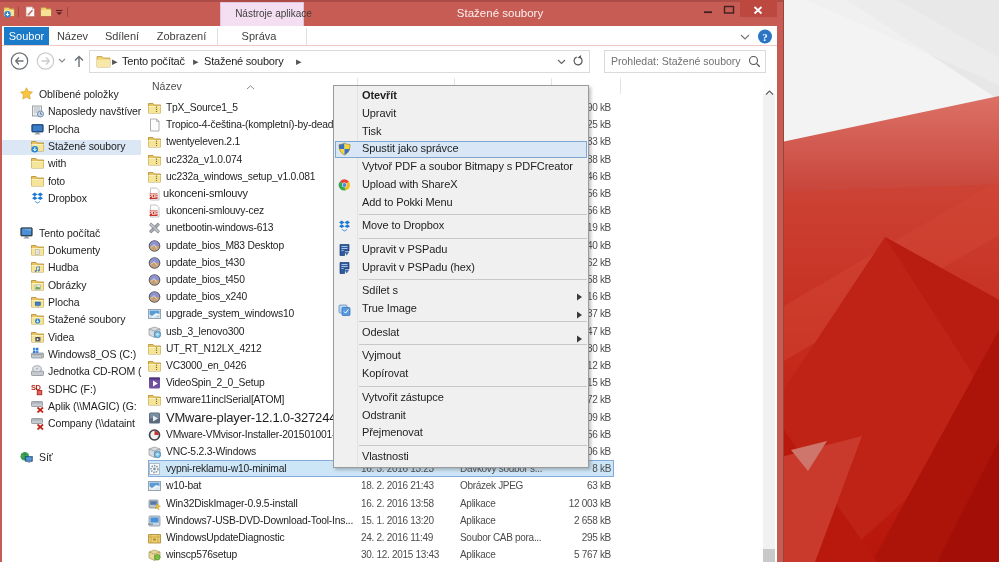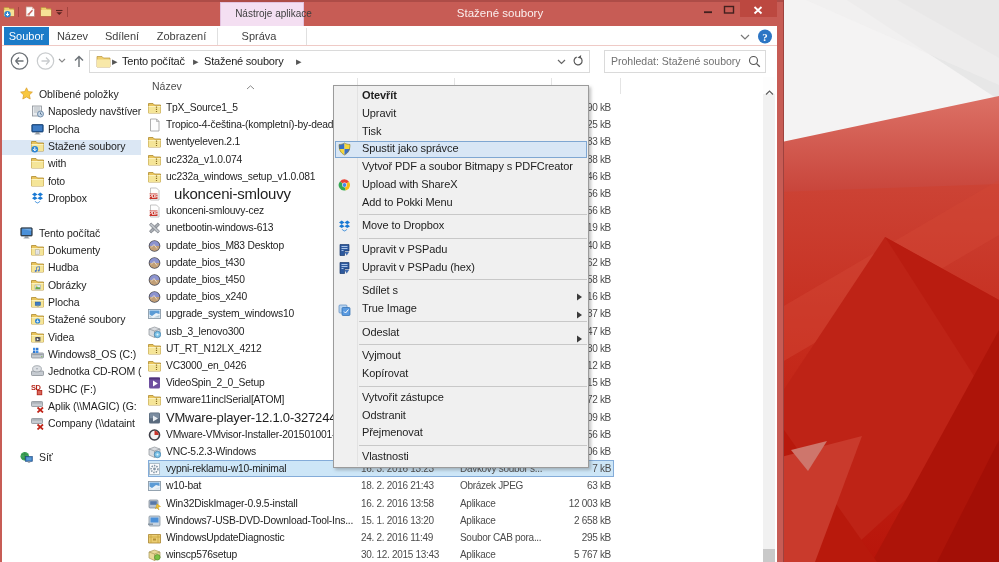--- a/index.html
+++ b/index.html
@@ -305,21 +305,21 @@
       <path d="M0.5,5.5 L12.5,5.5" stroke="#FBF2C0" stroke-width="1"></path>
       <path d="M8.5,5.5 L8.5,12" stroke="#8A6E20" stroke-width="1.2" stroke-dasharray="1.2,1"></path>
     </svg></div>
 <div class="abs" style="left:166px;top:167.8px;width:190px;height:17.2px;line-height:17.2px;font-size:10.3px;letter-spacing:-0.2px;color:#1E1E1E;white-space:nowrap;overflow:hidden;">uc232a_windows_setup_v1.0.081</div>
 <div class="abs" style="left:500px;top:167.8px;width:111px;height:17.2px;line-height:17.2px;font-size:10px;letter-spacing:-0.3px;color:#4C4C4C;text-align:right;">1 346 kB</div>
 <div class="abs" style="left:148px;top:187.0px;width:13px;height:14px;"><svg width="13" height="14">
       <path d="M2.5,1 L8.5,1 L11,3.5 L11,13 L2.5,13 Z" fill="#FDFDFD" stroke="#AAA" stroke-width="0.7"></path>
       <rect x="1.5" y="6.5" width="8" height="5.5" fill="#C8342B"></rect>
       <text x="5.5" y="11" font-size="4.5" fill="#fff" text-anchor="middle" font-weight="bold">PDF</text>
     </svg></div>
-<div class="abs" style="left:174px;top:185.0px;width:190px;height:17.2px;line-height:17.2px;font-size:15px;letter-spacing:-0.2px;color:#1E1E1E;white-space:nowrap;overflow:hidden;">ukonceni-smlouvy</div>
+<div class="abs" style="left:163px;top:185.0px;width:190px;height:17.2px;line-height:17.2px;font-size:11px;letter-spacing:-0.2px;color:#1E1E1E;white-space:nowrap;overflow:hidden;">ukonceni-smlouvy</div>
 <div class="abs" style="left:500px;top:185.0px;width:111px;height:17.2px;line-height:17.2px;font-size:10px;letter-spacing:-0.3px;color:#4C4C4C;text-align:right;">56 kB</div>
 <div class="abs" style="left:148px;top:204.2px;width:13px;height:14px;"><svg width="13" height="14">
       <path d="M2.5,1 L8.5,1 L11,3.5 L11,13 L2.5,13 Z" fill="#FDFDFD" stroke="#AAA" stroke-width="0.7"></path>
       <rect x="1.5" y="6.5" width="8" height="5.5" fill="#C8342B"></rect>
       <text x="5.5" y="11" font-size="4.5" fill="#fff" text-anchor="middle" font-weight="bold">PDF</text>
     </svg></div>
 <div class="abs" style="left:166px;top:202.2px;width:190px;height:17.2px;line-height:17.2px;font-size:10.3px;letter-spacing:-0.2px;color:#1E1E1E;white-space:nowrap;overflow:hidden;">ukonceni-smlouvy-cez</div>
 <div class="abs" style="left:500px;top:202.2px;width:111px;height:17.2px;line-height:17.2px;font-size:10px;letter-spacing:-0.3px;color:#4C4C4C;text-align:right;">56 kB</div>
 <div class="abs" style="left:148px;top:221.39999999999998px;width:13px;height:14px;"><svg width="13" height="14">
       <g transform="rotate(45 6.5 7)">
@@ -434,21 +434,21 @@
 <div class="abs" style="left:500px;top:443.0px;width:111px;height:17.2px;line-height:17.2px;font-size:10px;letter-spacing:-0.3px;color:#4C4C4C;text-align:right;">8 106 kB</div>
 <div class="abs" style="left:147.5px;top:460.2px;width:466px;height:16.4px;background:#CDE6F7;border:1px solid #84ACD9;"></div>
 <div class="abs" style="left:148px;top:462.2px;width:13px;height:14px;"><svg width="13" height="14">
       <rect x="1.5" y="1.5" width="10" height="11" fill="#FBFCFD" stroke="#9FB0BE" stroke-width="0.8"></rect>
       <circle cx="6.5" cy="7" r="3.4" fill="none" stroke="#8496A6" stroke-width="1.6" stroke-dasharray="1.5,1"></circle>
       <circle cx="6.5" cy="7" r="1.4" fill="#8496A6"></circle>
     </svg></div>
 <div class="abs" style="left:166px;top:460.2px;width:190px;height:17.2px;line-height:17.2px;font-size:10.3px;letter-spacing:-0.2px;color:#1E1E1E;white-space:nowrap;overflow:hidden;">vypni-reklamu-w10-minimal</div>
 <div class="abs" style="left:361px;top:460.2px;height:17.2px;line-height:17.2px;font-size:10px;letter-spacing:-0.3px;color:#4C4C4C;white-space:nowrap;">16. 3. 2016 13:23</div>
 <div class="abs" style="left:460px;top:460.2px;height:17.2px;line-height:17.2px;font-size:10px;letter-spacing:-0.3px;color:#4C4C4C;white-space:nowrap;">Dávkový soubor s...</div>
-<div class="abs" style="left:500px;top:460.2px;width:111px;height:17.2px;line-height:17.2px;font-size:10px;letter-spacing:-0.3px;color:#4C4C4C;text-align:right;">7 kB</div>
+<div class="abs" style="left:500px;top:460.2px;width:111px;height:17.2px;line-height:17.2px;font-size:10px;letter-spacing:-0.3px;color:#4C4C4C;text-align:right;">8 kB</div>
 <div class="abs" style="left:148px;top:479.4px;width:13px;height:14px;"><svg width="13" height="14">
       <rect x="0.5" y="2.5" width="12" height="9" fill="#EAF2F8" stroke="#8A9AA8" stroke-width="0.9"></rect>
       <path d="M1.5,3.5 L11.5,3.5 L11.5,7 L8,6 L4,9 L1.5,7.5 Z" fill="#5B9BD5"></path>
       <path d="M1.5,8.5 L5,10.8 L11.5,8 L11.5,10.5 L1.5,10.5 Z" fill="#D8E4EC"></path>
     </svg></div>
 <div class="abs" style="left:166px;top:477.4px;width:190px;height:17.2px;line-height:17.2px;font-size:10.3px;letter-spacing:-0.2px;color:#1E1E1E;white-space:nowrap;overflow:hidden;">w10-bat</div>
 <div class="abs" style="left:361px;top:477.4px;height:17.2px;line-height:17.2px;font-size:10px;letter-spacing:-0.3px;color:#4C4C4C;white-space:nowrap;">18. 2. 2016 21:43</div>
 <div class="abs" style="left:460px;top:477.4px;height:17.2px;line-height:17.2px;font-size:10px;letter-spacing:-0.3px;color:#4C4C4C;white-space:nowrap;">Obrázek JPEG</div>
 <div class="abs" style="left:500px;top:477.4px;width:111px;height:17.2px;line-height:17.2px;font-size:10px;letter-spacing:-0.3px;color:#4C4C4C;text-align:right;">63 kB</div>
 <div class="abs" style="left:148px;top:496.59999999999997px;width:13px;height:14px;"><svg width="13" height="14">

